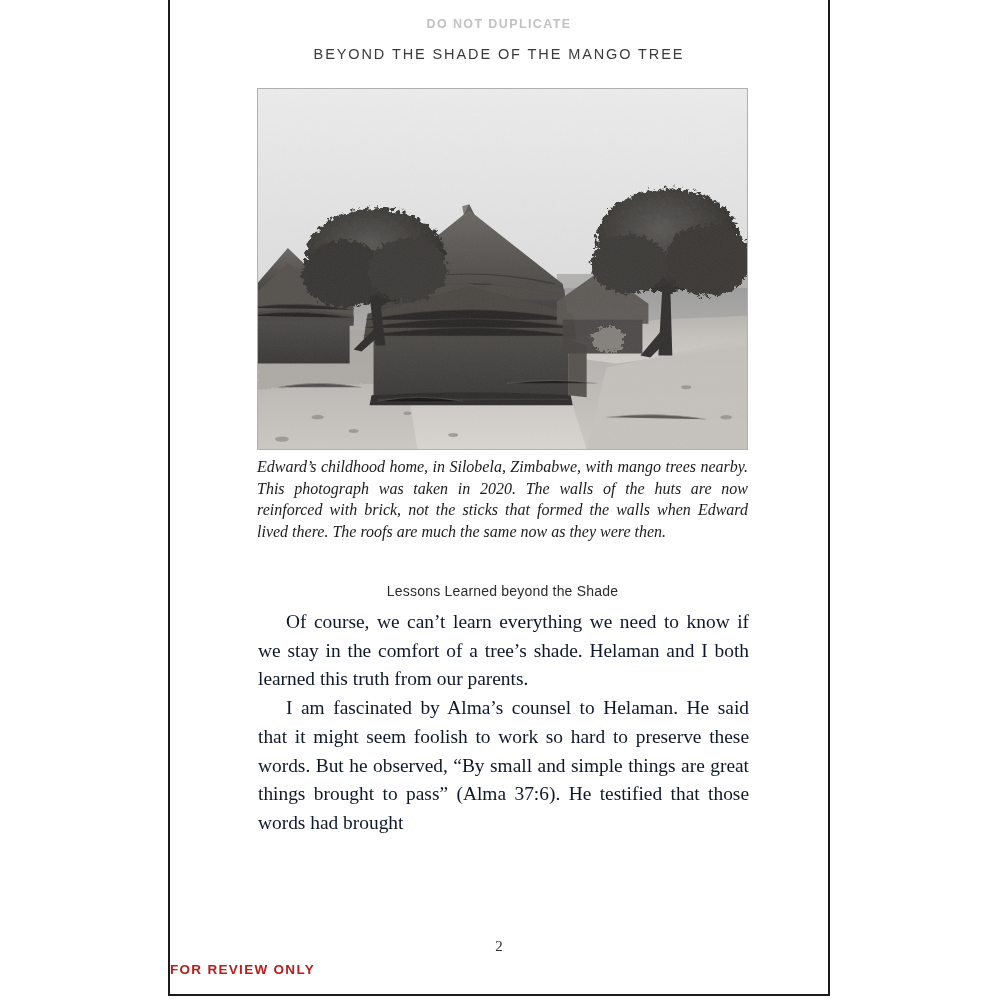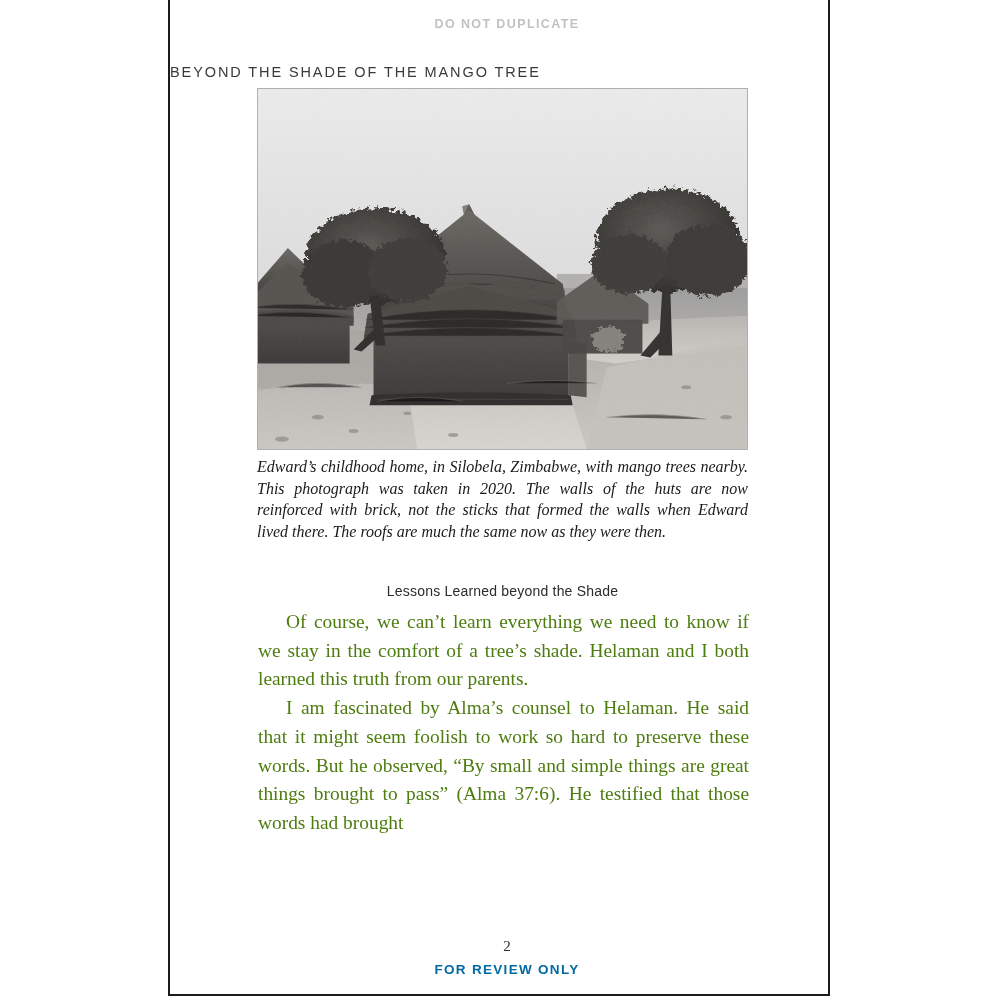--- a/index.html
+++ b/index.html
@@ -25,21 +25,20 @@
     border-right: 2px solid #1b1b1b;
     border-bottom: 2px solid #1b1b1b;
     border-top: none;
     box-sizing: border-box;
   }
 
   .page-inner {
     position: relative;
     width: 100%;
     height: 100%;
-    padding-left: 16px;
   }
 
   
   .watermark-top {
     position: absolute;
     top: 17px;
     left: 0;
     width: 100%;
     text-align: center;
     font-family: "Liberation Sans", sans-serif;
@@ -48,27 +47,27 @@
     letter-spacing: 1.4px;
     color: #c2c2c2;
     white-space: nowrap;
   }
 
   .running-head {
     position: absolute;
     top: 46px;
     left: 0;
     width: 100%;
+    text-align: center;
     font-family: "Liberation Sans", sans-serif;
     font-weight: 300;
     font-size: 14.5px;
     letter-spacing: 1.9px;
     color: #3a3a3a;
     white-space: nowrap;
-    margin-top: 18px;
   }
 
   
   .figure {
     position: absolute;
     left: 87px;
     top: 88px;
     width: 491px;
     height: 362px;
     border: 1px solid #b0b0b0;
@@ -113,21 +112,21 @@
     position: absolute;
     left: 88px;
     top: 608px;
     width: 491px;
   }
   .body-par {
     margin: 0;
     font-family: "Liberation Serif", serif;
     font-size: 19.4px;
     line-height: 28.7px;
-    color: #4d7c0f;
+    color: #0f172a;
     text-align: justify;
     text-justify: inter-word;
     text-indent: 28px;
     hyphens: none;
   }
 
   
   .folio {
     position: absolute;
     left: 0;
@@ -136,26 +135,25 @@
     text-align: center;
     font-family: "Liberation Serif", serif;
     font-size: 15px;
     color: #2e2e2e;
   }
   .watermark-bottom {
     position: absolute;
     left: 0;
     top: 962px;
     width: 100%;
-    text-align: center;
     font-family: "Liberation Sans", sans-serif;
     font-weight: bold;
     font-size: 13.5px;
     letter-spacing: 1.3px;
-    color: #0369a1;
+    color: #b91c1c;
     white-space: nowrap;
   }
 </style>
 </head>
 <body>
 
 <div id="page-sheet">
   <div class="page-inner">
 
     <div class="watermark-top">DO NOT DUPLICATE</div>

